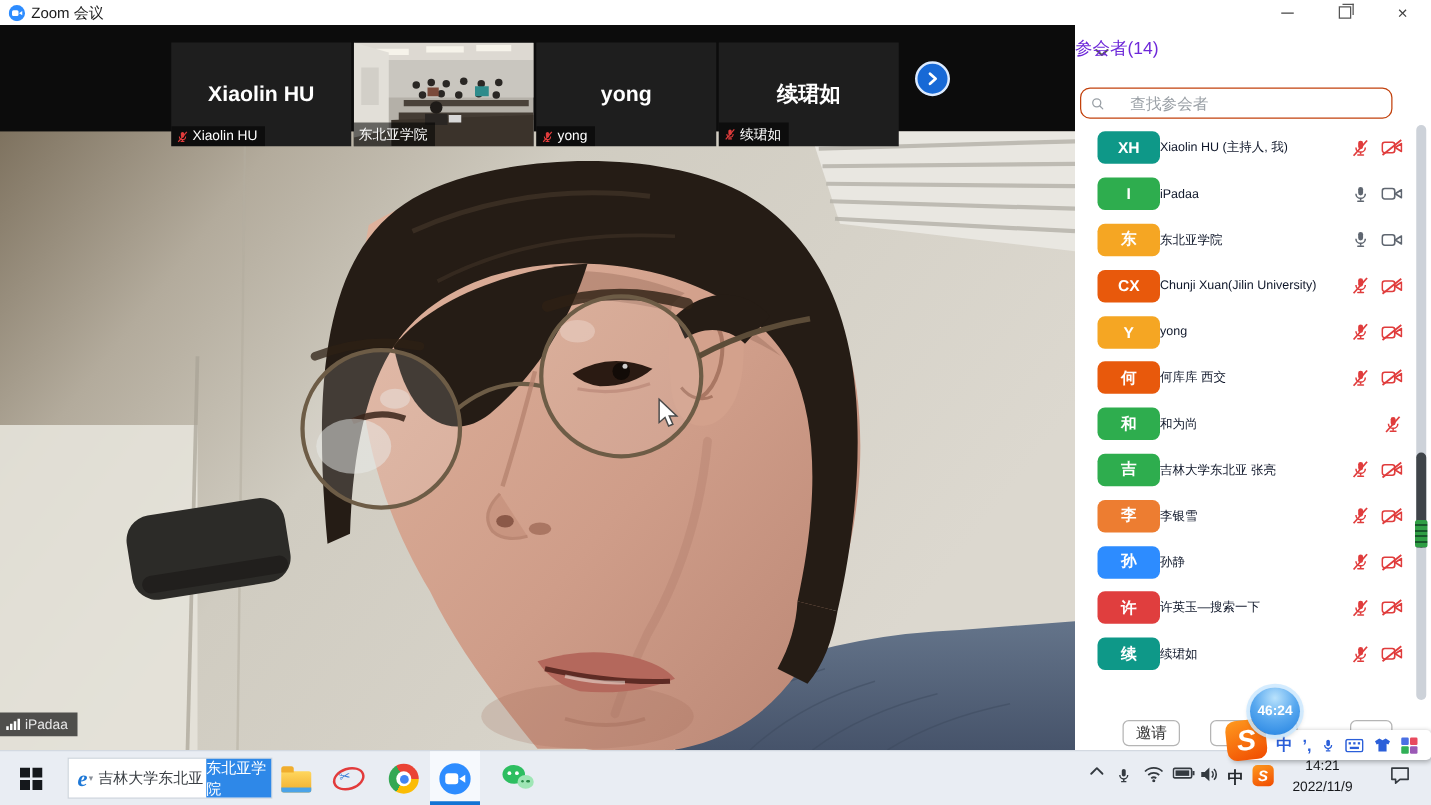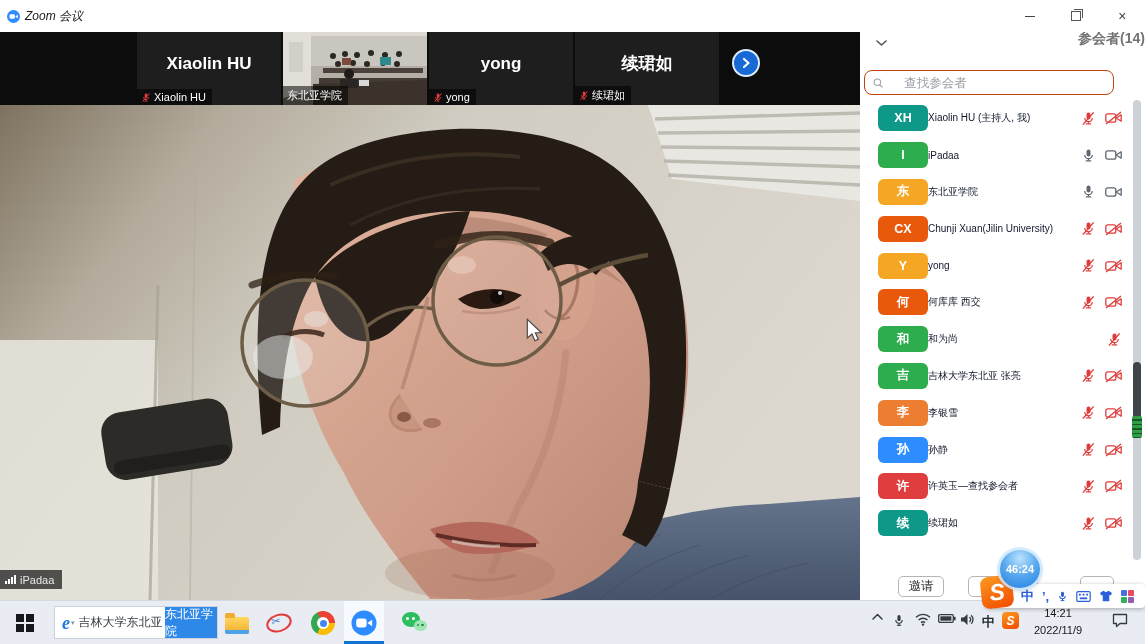--- a/index.html
+++ b/index.html
@@ -1,54 +1,54 @@
 <!DOCTYPE html>
 <html><head>
 <meta charset="utf-8">
 <style>
   html,body{margin:0;padding:0;background:#888;}
   #root{position:relative;width:1145px;height:644px;overflow:hidden;background:#fff;
         font-family:"Liberation Sans","DejaVu Sans",sans-serif;}
 
   
-  .titlebar{position:absolute;left:0;top:0;width:1145px;height:32px;background:#ffffff;
-            display:flex;align-items:center;z-index:20;font-style:italic;}
+  .titlebar{position:absolute;left:0;top:0;width:1145px;height:20px;background:#ffffff;
+            display:flex;align-items:center;z-index:20;}
   .tb-appicon{margin:0 5px 0 7px;display:flex;align-items:center;}
   .tb-title{font-size:12px;color:#1b1b1b;}
   .tb-controls{margin-left:auto;display:flex;height:100%;}
   .tb-btn{width:46px;height:100%;display:flex;align-items:center;justify-content:center;color:#444;}
   .mini-bar{width:10px;height:1px;background:#444;}
   .restore-box{position:relative;width:8px;height:8px;border:1px solid #555;background:#fff;}
   .restore-box::before{content:"";position:absolute;left:2px;top:-3px;width:8px;height:8px;
       border-top:1px solid #555;border-right:1px solid #555;}
   .close-x{font-size:14px;color:#444;line-height:1;}
 
   
   .main{position:absolute;left:0;top:20px;width:860px;height:580px;background:#0c0c0c;overflow:hidden;}
   .photo-svg{position:absolute;left:0;top:85px;width:860px;height:495px;}
 
   
   .strip{position:absolute;left:0;top:2px;width:860px;height:83px;}
-  .tile{position:absolute;top:0;height:83px;width:144px;background:#1e1e1e;overflow:hidden;}
+  .tile{position:absolute;top:12px;height:83px;width:144px;background:#1e1e1e;overflow:hidden;}
   .tile-name{position:absolute;left:0;top:0;width:100%;height:100%;display:flex;align-items:center;
              justify-content:center;color:#fff;font-weight:bold;font-size:17px;}
   .tile-label{position:absolute;left:0;bottom:0;background:rgba(0,0,0,.55);color:#fff;font-size:11px;
               padding:2px 6px 2px 4px;display:flex;align-items:center;gap:3px;white-space:nowrap;}
   .next-btn{position:absolute;left:732px;top:27px;width:28px;height:28px;border-radius:50%;
             background:#1769d6;border:2px solid #dcebff;box-sizing:border-box;display:flex;
             align-items:center;justify-content:center;cursor:pointer;}
   .speaker-label{position:absolute;left:0;top:550px;height:19px;background:rgba(30,30,30,.75);
                  color:#e8e8e8;font-size:11px;display:flex;align-items:center;gap:4px;padding:0 8px 0 5px;}
   .sig{display:flex;align-items:flex-end;gap:1px;}
   .sig i{display:block;width:2px;background:#fff;}
 
   
   .panel{position:absolute;left:860px;top:20px;width:285px;height:580px;background:#ffffff;overflow:hidden;}
-  .panel-header{position:absolute;left:0;top:10px;width:100%;text-align:right;font-size:14px;
-                font-weight:bold;color:#737373;}
+  .panel-header{position:absolute;left:0;top:10px;width:100%;text-align:left;font-size:14px;
+                font-weight:normal;color:#6d28d9;}
   .collapse-btn{position:absolute;left:16px;top:13px;color:#666;cursor:pointer;}
   .search-box{position:absolute;left:4px;top:50px;width:232px;height:23px;border:1px solid #c2410c;
               border-radius:8px;display:flex;align-items:center;padding:0 8px;gap:19px;background:#fff;}
   .search-box input{border:none;outline:none;font-size:12.5px;width:100%;color:#333;background:transparent;
               font-family:"Liberation Sans","DejaVu Sans",sans-serif;}
   .search-box input::placeholder{color:#9aa0a6;}
   #participant-list{position:absolute;left:0;top:80px;width:272px;height:465px;overflow:hidden;}
   .p-row{display:flex;align-items:center;height:36.8px;padding:0 10px 0 18px;box-sizing:border-box;cursor:default;}
   .avatar{width:50px;height:26px;border-radius:6px;color:#fff;font-weight:bold;font-size:12.5px;
           display:flex;align-items:center;justify-content:center;flex:none;}
@@ -526,21 +526,21 @@
             </svg>
             <svg class="ic-cam" viewBox="0 0 17 14">
     <rect x="0.8" y="2.8" width="10" height="8.4" rx="2" fill="none" stroke="#e03c3c" stroke-width="1.3"></rect>
     <path d="M11.2 7 L16.2 3.8 V10.2 Z" fill="none" stroke="#e03c3c" stroke-width="1.3" stroke-linejoin="round"></path>
               <line x1="1" y1="13" x2="16" y2="1" stroke="#e03c3c" stroke-width="1.5"></line>
             </svg>
           </span>
         </div>
         <div class="p-row">
           <span class="avatar" style="background:#E03E3E">许</span>
-          <span class="p-name">许英玉—查找参会者</span>
+          <span class="p-name">许英玉—搜索一下</span>
           <span class="p-icons">
             <svg class="ic" viewBox="0 0 16 16">
     <rect x="5.9" y="1.6" width="4.2" height="7.4" rx="2.1" fill="#e03c3c"></rect>
     <path d="M4 7.4a4 4 0 0 0 8 0" fill="none" stroke="#e03c3c" stroke-width="1.3"></path>
     <line x1="8" y1="11.4" x2="8" y2="13.4" stroke="#e03c3c" stroke-width="1.3"></line>
     <line x1="5.6" y1="13.8" x2="10.4" y2="13.8" stroke="#e03c3c" stroke-width="1.3" stroke-linecap="round"></line>
               <line x1="2" y1="14.5" x2="13.5" y2="1.5" stroke="#e03c3c" stroke-width="1.5"></line>
             </svg>
             <svg class="ic-cam" viewBox="0 0 17 14">
     <rect x="0.8" y="2.8" width="10" height="8.4" rx="2" fill="none" stroke="#e03c3c" stroke-width="1.3"></rect>

